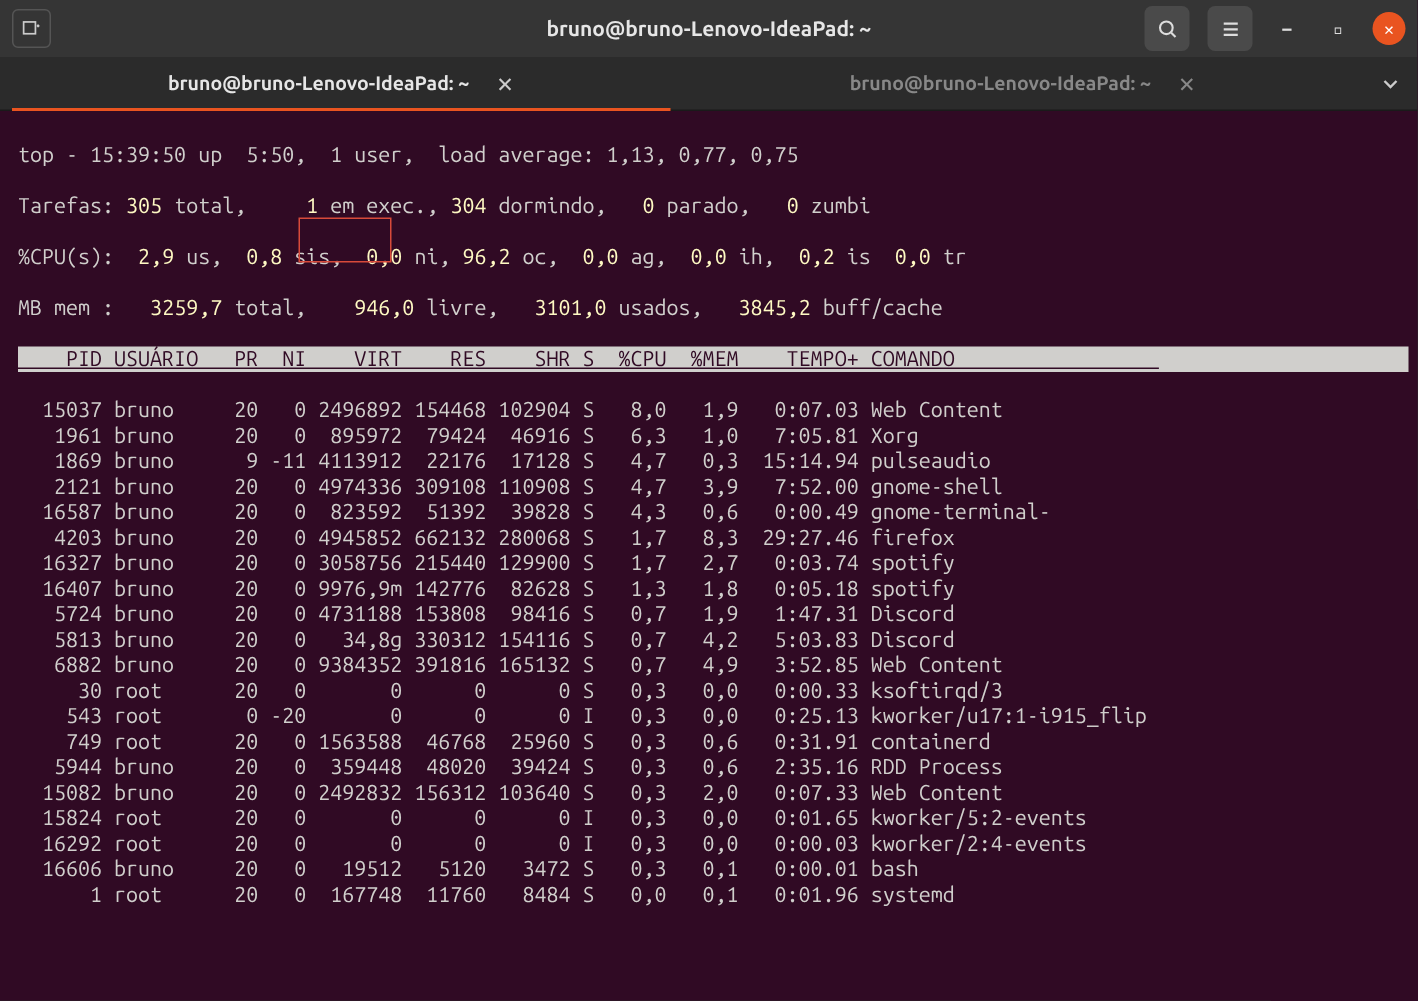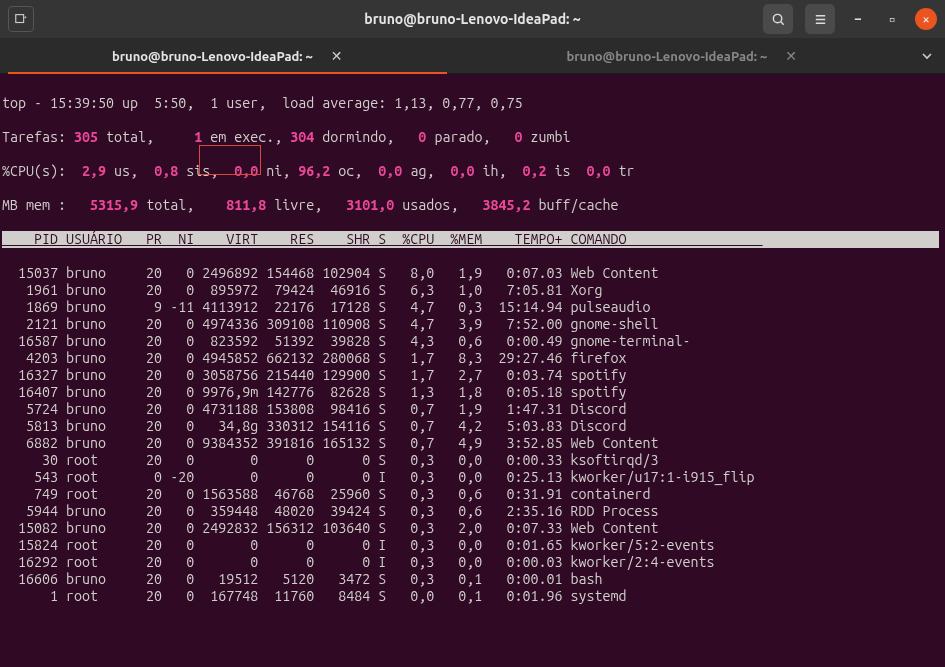--- a/index.html
+++ b/index.html
@@ -68,30 +68,30 @@
   .tab.active .closex { color: #ccc; }
   .tab-label { font-weight: bold; }
   .tab-add {
     width: 36px; display: flex; align-items: center; justify-content: center;
     color: #ccc;
   }
   .tab-add svg { fill: #ccc; }
   .terminal {
     background: #300a24;
     color: #d0cfcc;
-    padding: 4px 6px 4px 2px;
+    padding: 4px 6px 4px 12px;
     font-size: 14.3px;
     line-height: 17px;
     white-space: pre;
     font-family: "Ubuntu Mono","DejaVu Sans Mono",monospace;
     height: calc(667px - 38px - 36px);
     overflow: hidden;
     position: relative;
   }
-  .bold { font-weight: bold; color: #ec4899; }
+  .bold { font-weight: normal; color: #fef9c3; }
   .hdr-row {
     background: #d0cfcc; color: #300a24;
     display: block;
     font-weight: normal;
     text-decoration: underline;
   }
   .rows { }
   .row { display: block; }
   .redbox {
     position: absolute;
@@ -144,19 +144,19 @@
     <svg width="12" height="12" viewBox="0 0 12 12">
         <path d="M2 4l4 4 4-4" fill="none" stroke="#ccc" stroke-width="1.6"></path>
       </svg>
   </div>
 </div>
 
 <div class="terminal">
 <span class="row">top - 15:39:50 up  5:50,  1 user,  load average: 1,13, 0,77, 0,75</span>
 <span class="row" id="sum2">Tarefas:<span class="bold"> 305 </span>total,   <span class="bold">  1 </span>em exec., <span class="bold">304 </span>dormindo,   <span class="bold">0 </span>parado,   <span class="bold">0 </span>zumbi</span>
 <span class="row" id="sum3">%CPU(s):<span class="bold">  2,9 </span>us,  <span class="bold">0,8 </span>sis,  <span class="bold">0,0 </span>ni, <span class="bold">96,2 </span>oc,  <span class="bold">0,0 </span>ag,  <span class="bold">0,0 </span>ih,  <span class="bold">0,2 </span>is  <span class="bold">0,0 </span>tr</span>
-<span class="row" id="sum4">MB mem :<span class="bold">   5315,9 </span>total,    <span class="bold">811,8 </span>livre,   <span class="bold">3101,0 </span>usados,   <span class="bold">3845,2 </span>buff/cache</span>
+<span class="row" id="sum4">MB mem :<span class="bold">   3259,7 </span>total,    <span class="bold">946,0 </span>livre,   <span class="bold">3101,0 </span>usados,   <span class="bold">3845,2 </span>buff/cache</span>
 <span class="hdr-row">    PID USUÁRIO   PR  NI    VIRT    RES    SHR S  %CPU  %MEM    TEMPO+ COMANDO                 </span>
 <div class="rows" id="proc-rows"><span class="row">  15037 bruno     20   0 2496892 154468 102904 S   8,0   1,9   0:07.03 Web Content</span><span class="row">   1961 bruno     20   0  895972  79424  46916 S   6,3   1,0   7:05.81 Xorg</span><span class="row">   1869 bruno      9 -11 4113912  22176  17128 S   4,7   0,3  15:14.94 pulseaudio</span><span class="row">   2121 bruno     20   0 4974336 309108 110908 S   4,7   3,9   7:52.00 gnome-shell</span><span class="row">  16587 bruno     20   0  823592  51392  39828 S   4,3   0,6   0:00.49 gnome-terminal-</span><span class="row">   4203 bruno     20   0 4945852 662132 280068 S   1,7   8,3  29:27.46 firefox</span><span class="row">  16327 bruno     20   0 3058756 215440 129900 S   1,7   2,7   0:03.74 spotify</span><span class="row">  16407 bruno     20   0 9976,9m 142776  82628 S   1,3   1,8   0:05.18 spotify</span><span class="row">   5724 bruno     20   0 4731188 153808  98416 S   0,7   1,9   1:47.31 Discord</span><span class="row">   5813 bruno     20   0   34,8g 330312 154116 S   0,7   4,2   5:03.83 Discord</span><span class="row">   6882 bruno     20   0 9384352 391816 165132 S   0,7   4,9   3:52.85 Web Content</span><span class="row">     30 root      20   0       0      0      0 S   0,3   0,0   0:00.33 ksoftirqd/3</span><span class="row">    543 root       0 -20       0      0      0 I   0,3   0,0   0:25.13 kworker/u17:1-i915_flip</span><span class="row">    749 root      20   0 1563588  46768  25960 S   0,3   0,6   0:31.91 containerd</span><span class="row">   5944 bruno     20   0  359448  48020  39424 S   0,3   0,6   2:35.16 RDD Process</span><span class="row">  15082 bruno     20   0 2492832 156312 103640 S   0,3   2,0   0:07.33 Web Content</span><span class="row">  15824 root      20   0       0      0      0 I   0,3   0,0   0:01.65 kworker/5:2-events</span><span class="row">  16292 root      20   0       0      0      0 I   0,3   0,0   0:00.03 kworker/2:4-events</span><span class="row">  16606 bruno     20   0   19512   5120   3472 S   0,3   0,1   0:00.01 bash</span><span class="row">      1 root      20   0  167748  11760   8484 S   0,0   0,1   0:01.96 systemd</span></div>
 
 
 <div class="redbox" style="left:199px; top:71px; width:62px; height:30px;"></div>
 </div>
 
 </body></html>

